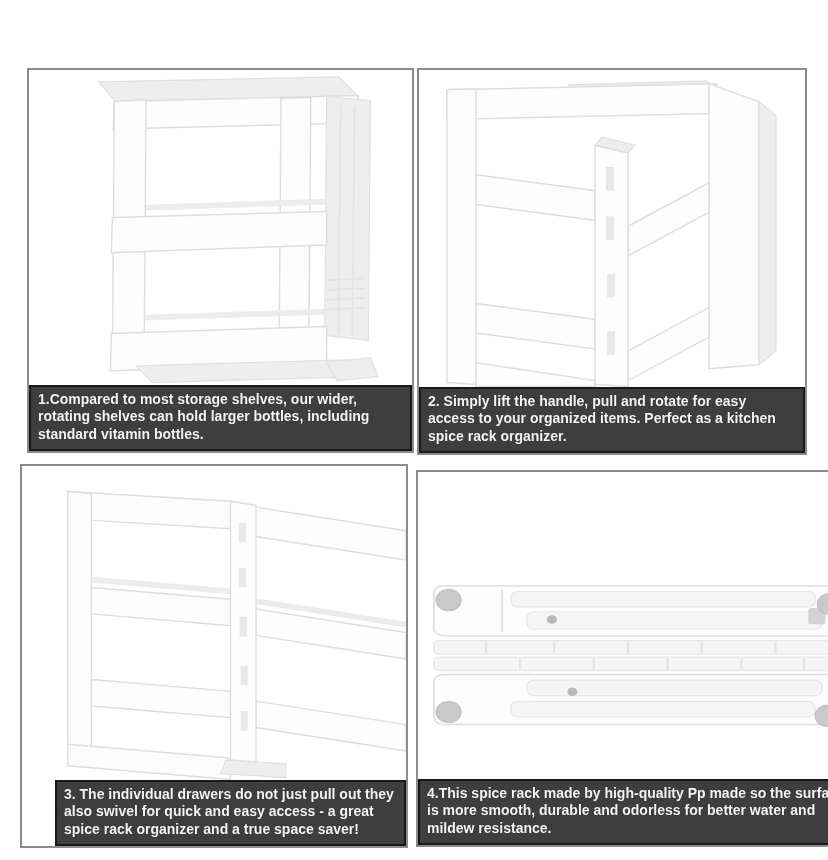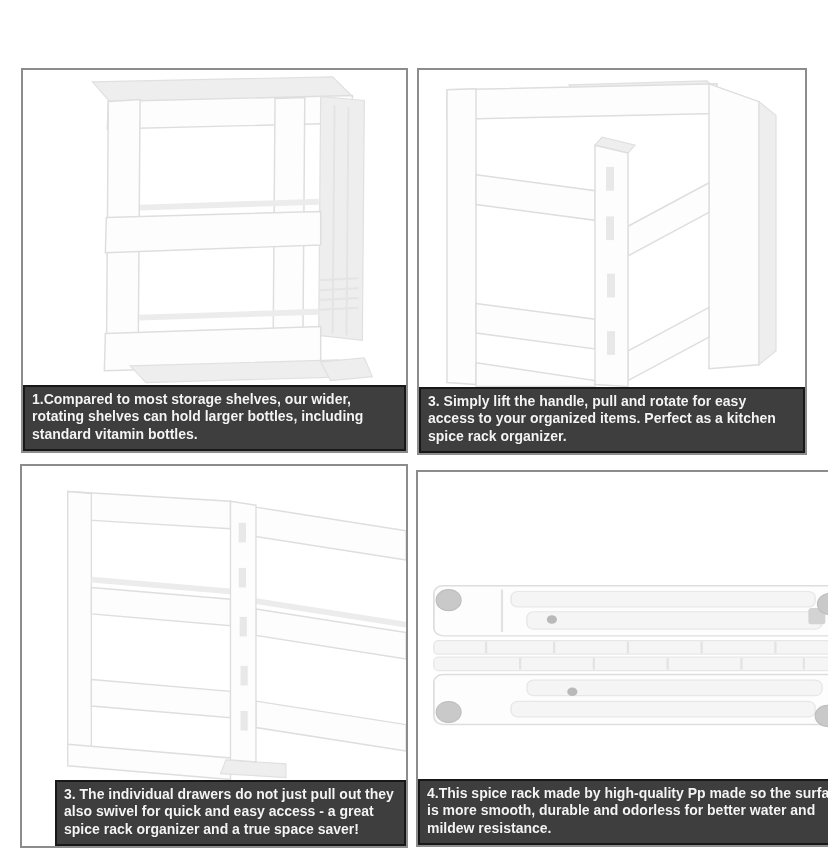--- a/index.html
+++ b/index.html
@@ -7,21 +7,21 @@
   #stage {
     position:relative; width:828px; height:860px; background:var(--page-bg,#ffffff);
     overflow:hidden;
   }
   .panel {
     position:absolute; box-sizing:border-box;
     border:2px solid var(--panel-border,#8c8c8c);
     background:#ffffff;
     display:flex; flex-direction:column;
   }
-  .panel1 { left:21px;  top:68px;  width:387px; height:385px; }
+  .panel1 { left:27px;  top:68px;  width:387px; height:385px; }
   .panel2 { left:417px; top:68px;  width:390px; height:387px; }
   .panel3 { left:20px;  top:464px; width:388px; height:384px;padding-left:33px; }
   .panel4 { left:416px; top:470px; width:442px; height:377px; }
   .photo { flex:1 1 auto; position:relative; overflow:hidden; background:#ffffff; }
   .photo svg { position:absolute; left:0; top:0; width:100%; height:100%; }
   .caption {
     flex:0 0 auto;
     background:var(--caption-bg,#3e3e3e);
     border:2px solid var(--caption-border,#181818);
     color:var(--caption-text,#f4f4f4);
@@ -92,21 +92,21 @@
           <polygon class="pf" points="209,284 290,240 290,270 209,314"></polygon>
           <polygon class="ps" points="176,76 209,84 216,76 183,68"></polygon>
           <polygon class="pf" points="176,76 209,84 209,320 176,318"></polygon>
           <rect class="slot" x="187" y="98" width="8" height="24"></rect>
           <rect class="slot" x="187" y="148" width="8" height="24"></rect>
           <rect class="slot" x="188" y="206" width="8" height="24"></rect>
           <rect class="slot" x="188" y="264" width="8" height="24"></rect>
         </g>
       </svg>
     </div>
-    <div class="caption">3. Simply lift the handle, pull and rotate for easy access to your organized items. Perfect as a kitchen spice rack organizer.</div>
+    <div class="caption">2. Simply lift the handle, pull and rotate for easy access to your organized items. Perfect as a kitchen spice rack organizer.</div>
   </div>
 
   <div class="panel panel3">
     <div class="photo">
       <svg viewBox="0 0 386 320" preserveAspectRatio="none">
         <g>
           <polygon class="pf" points="14,26 193,36 193,64 14,54"></polygon>
           <polygon class="pf" points="207,40 386,66 386,96 207,70"></polygon>
           <polygon class="pf" points="14,26 40,28 40,300 14,298"></polygon>
           <line class="pl" x1="40" y1="116" x2="193" y2="128"></line>

